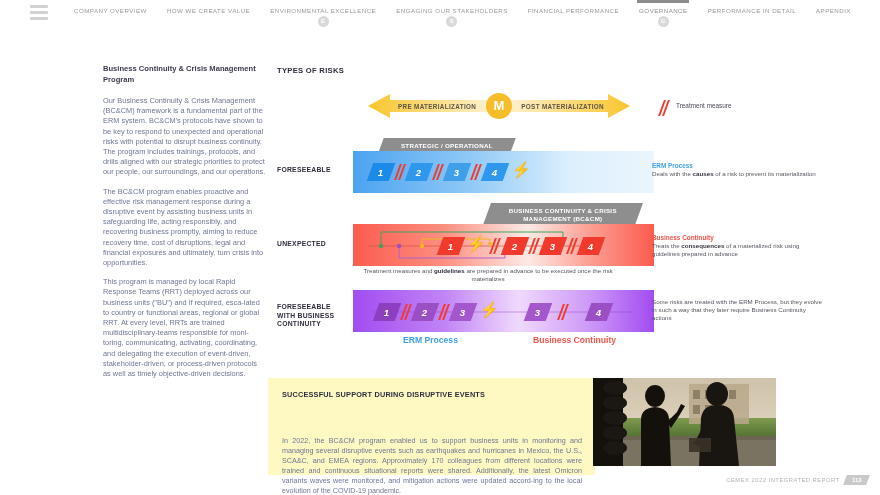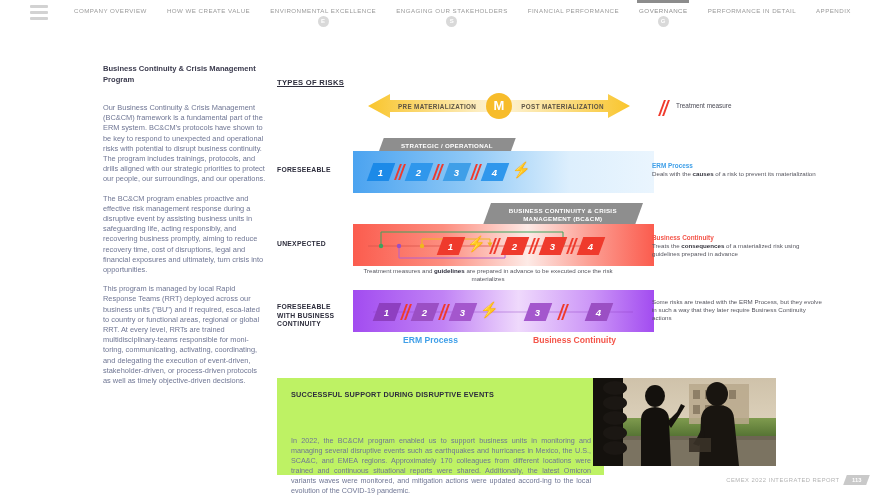--- a/index.html
+++ b/index.html
@@ -38,31 +38,31 @@
     display: block; margin: 2px auto 0;
     width: 11px; height: 11px; border-radius: 50%;
     background: #d9d9d9; color: #ffffff;
     font-size: 6px; line-height: 11px; text-align: center; font-weight: bold;
   }
 
   
   .leftcol { position: absolute; left: 103px; top: 64px; width: 163px; }
   .left-title {
     font-size: 7.6px; font-weight: bold; color: #3b3b4e; line-height: 10.5px;
-    margin-bottom: 18px;
+    margin-bottom: 11px;
   }
   .left-para {
     font-size: 7.4px; color: #6f7694; line-height: 10.2px; margin-bottom: 9px;
     text-align: left;
   }
 
   
   .types-title {
-    position: absolute; left: 277px; top: 78px;
-    font-size: 7.6px; font-weight: bold; color: #2d2d3c; letter-spacing: .3px; text-decoration: underline;
+    position: absolute; left: 277px; top: 66px;
+    font-size: 7.6px; font-weight: bold; color: #2d2d3c; letter-spacing: .3px;
   }
 
   
   .arrowbar { position: absolute; left: 368px; top: 93px; width: 262px; height: 26px; }
   .mcircle {
     position: absolute; left: 50%; top: 50%; transform: translate(-50%,-50%);
     width: 26px; height: 26px; border-radius: 50%;
     background: #f7bc2a; color: #fff; z-index: 3;
     font-size: 13px; font-weight: bold; line-height: 26px; text-align: center;
   }
@@ -121,22 +121,22 @@
   .caption {
     position: absolute; font-size: 6.2px; color: #56565f;
     line-height: 8px; text-align: center;
   }
   .caption b { font-weight: bold; color: #2d2d3c; }
 
   .footlabel { position: absolute; font-size: 8.6px; font-weight: bold; }
 
   
   .bottompanel {
-    position: absolute; left: 277px; top: 378px; width: 327px; height: 97px;
-    background: #bef264;
+    position: absolute; left: 268px; top: 378px; width: 327px; height: 97px;
+    background: #fef9c3;
     text-decoration: underline;
   }
   .bp-title {
     position: absolute; left: 14px; top: 12px;
     font-size: 7.3px; font-weight: bold; color: #2d2d3c; letter-spacing: .2px;
   }
   .bp-body {
     position: absolute; left: 14px; top: 26px; width: 300px;
     font-size: 7.2px; color: #6f7694; line-height: 10px; text-align: justify; margin-top: 32px;
   }

